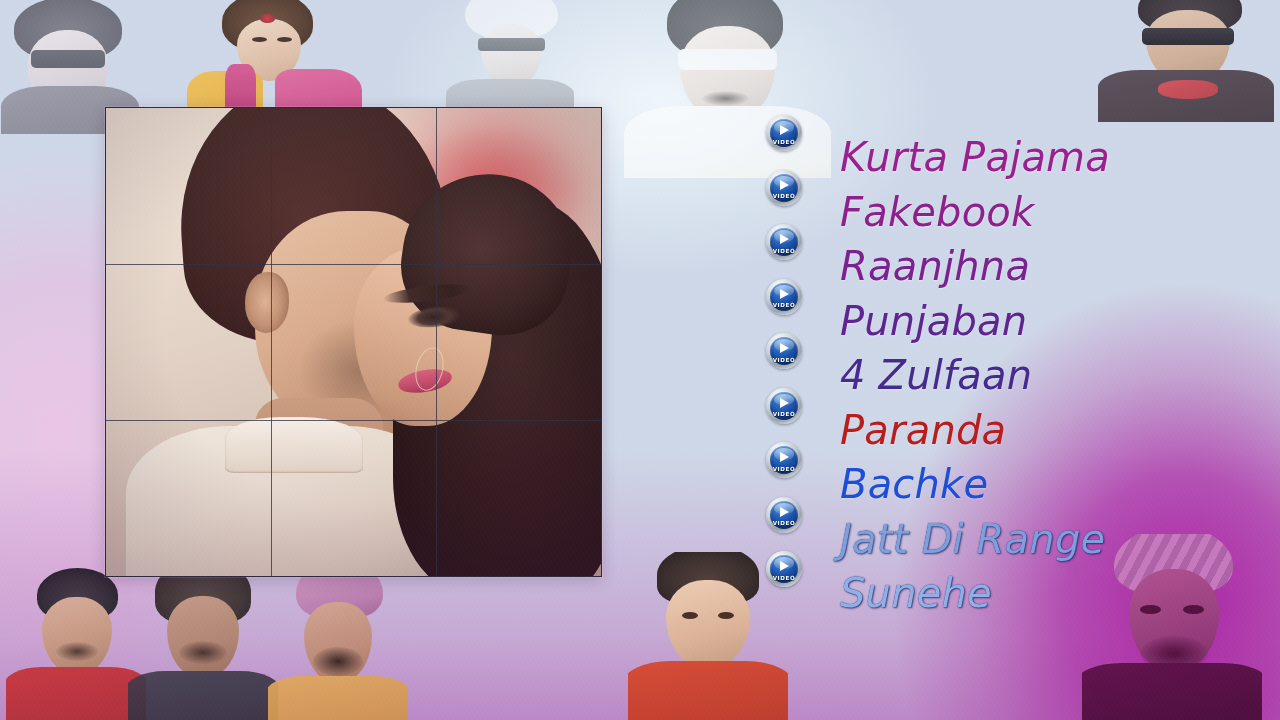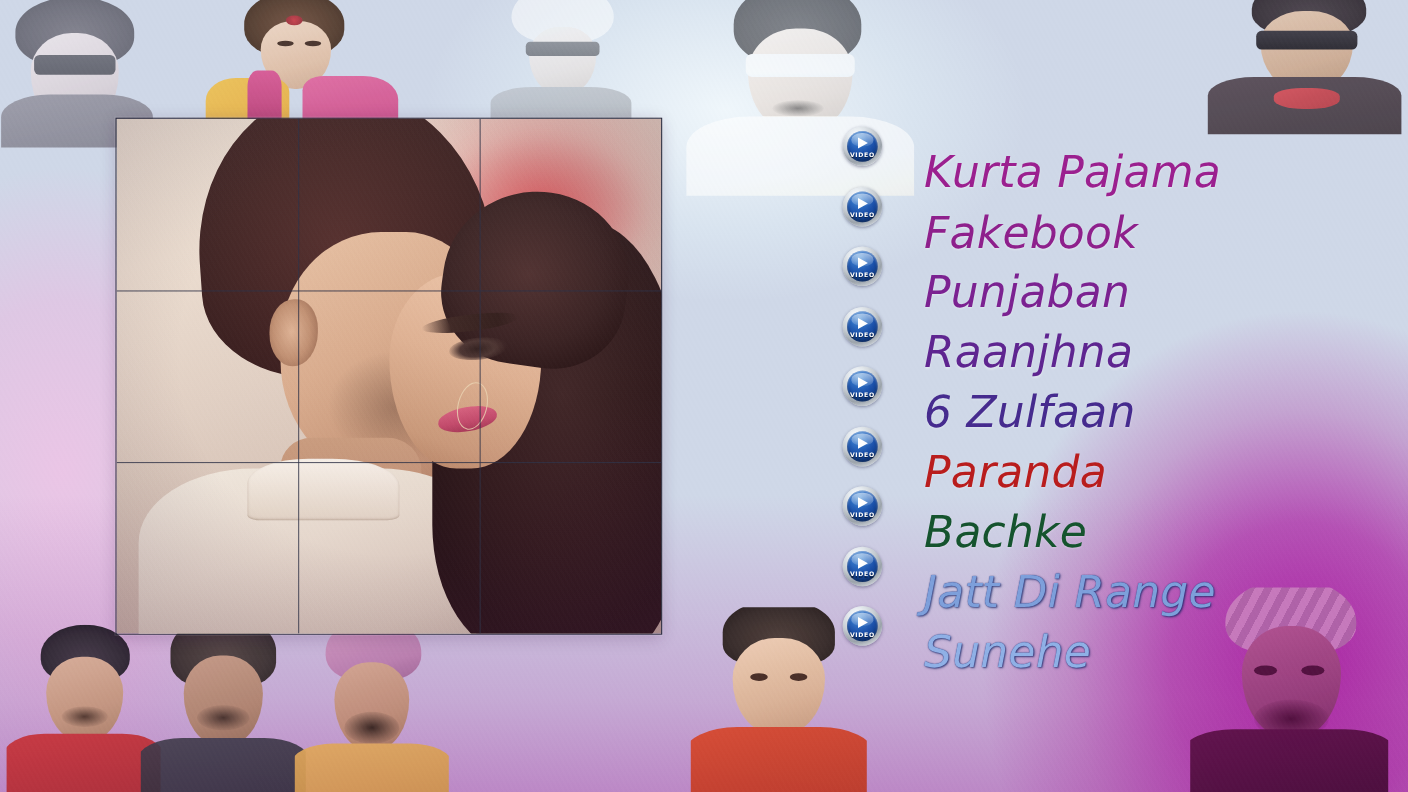--- a/index.html
+++ b/index.html
@@ -332,21 +332,21 @@
     white-space: nowrap;
     margin-top: 48px;
   }
   
   .track-row:nth-child(1)  .track-title { color:#9b1f8f; text-shadow: 0 1px 2px rgba(255,255,255,.45); }
   .track-row:nth-child(2)  .track-title { color:#8e1f8c; text-shadow: 0 1px 2px rgba(255,255,255,.42); }
   .track-row:nth-child(3)  .track-title { color:#7b2191; text-shadow: 0 1px 2px rgba(255,255,255,.40); }
   .track-row:nth-child(4)  .track-title { color:#5e2490; text-shadow: 0 1px 2px rgba(255,255,255,.36); }
   .track-row:nth-child(5)  .track-title { color:#452a8e; text-shadow: 0 1px 2px rgba(255,255,255,.32); }
   .track-row:nth-child(6)  .track-title { color:#b91c1c; text-shadow: 0 1px 2px rgba(255,255,255,.30); }
-  .track-row:nth-child(7)  .track-title { color:#14532d; text-shadow: 0 1px 2px rgba(255,255,255,.28); }
+  .track-row:nth-child(7)  .track-title { color:#1d4ed8; text-shadow: 0 1px 2px rgba(255,255,255,.28); }
   .track-row:nth-child(8)  .track-title { color:#7d9fdb; text-shadow: 0 0 1px #1e2f78, 1px 1px 2px rgba(18,32,96,.75); }
   .track-row:nth-child(9)  .track-title { color:#8fb0e6; text-shadow: 0 0 1px #1e2f78, 1px 1px 2px rgba(18,32,96,.78); }
   .track-row:nth-child(10) .track-title { color:#9ec0ef; text-shadow: 0 0 1px #1e2f78, 1px 1px 2px rgba(18,32,96,.80); }
 </style>
 </head>
 <body>
 
 <div id="stage">
 
   <div class="bg-base"></div>
@@ -490,43 +490,43 @@
     </div>
 
     <div class="track-row">
       <div class="video-badge">
         <div class="inner">
           <span class="gloss"></span>
           <span class="tri"></span>
           <span class="vlabel">VIDEO</span>
         </div>
       </div>
+      <div class="track-title">Raanjhna</div>
+    </div>
+
+    <div class="track-row">
+      <div class="video-badge">
+        <div class="inner">
+          <span class="gloss"></span>
+          <span class="tri"></span>
+          <span class="vlabel">VIDEO</span>
+        </div>
+      </div>
       <div class="track-title">Punjaban</div>
     </div>
 
     <div class="track-row">
       <div class="video-badge">
         <div class="inner">
           <span class="gloss"></span>
           <span class="tri"></span>
           <span class="vlabel">VIDEO</span>
         </div>
       </div>
-      <div class="track-title">Raanjhna</div>
-    </div>
-
-    <div class="track-row">
-      <div class="video-badge">
-        <div class="inner">
-          <span class="gloss"></span>
-          <span class="tri"></span>
-          <span class="vlabel">VIDEO</span>
-        </div>
-      </div>
-      <div class="track-title">6 Zulfaan</div>
+      <div class="track-title">4 Zulfaan</div>
     </div>
 
     <div class="track-row">
       <div class="video-badge">
         <div class="inner">
           <span class="gloss"></span>
           <span class="tri"></span>
           <span class="vlabel">VIDEO</span>
         </div>
       </div>

